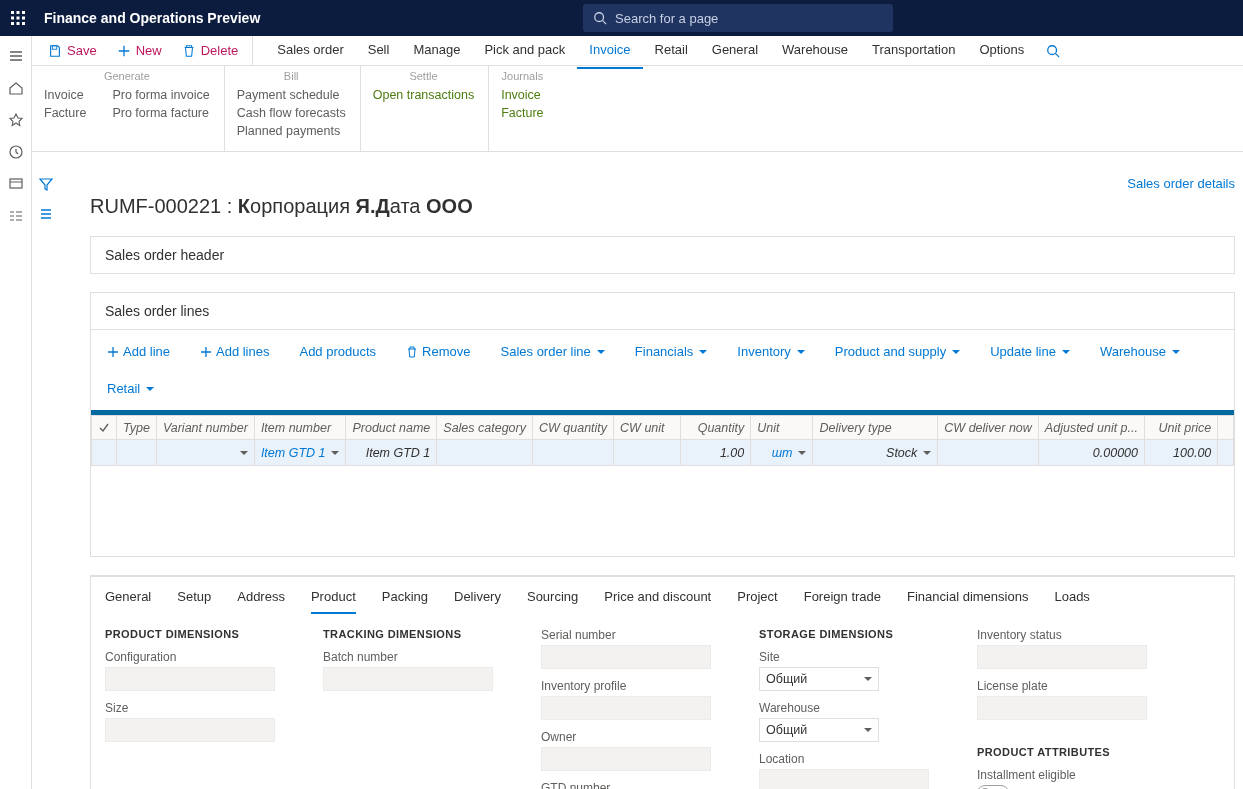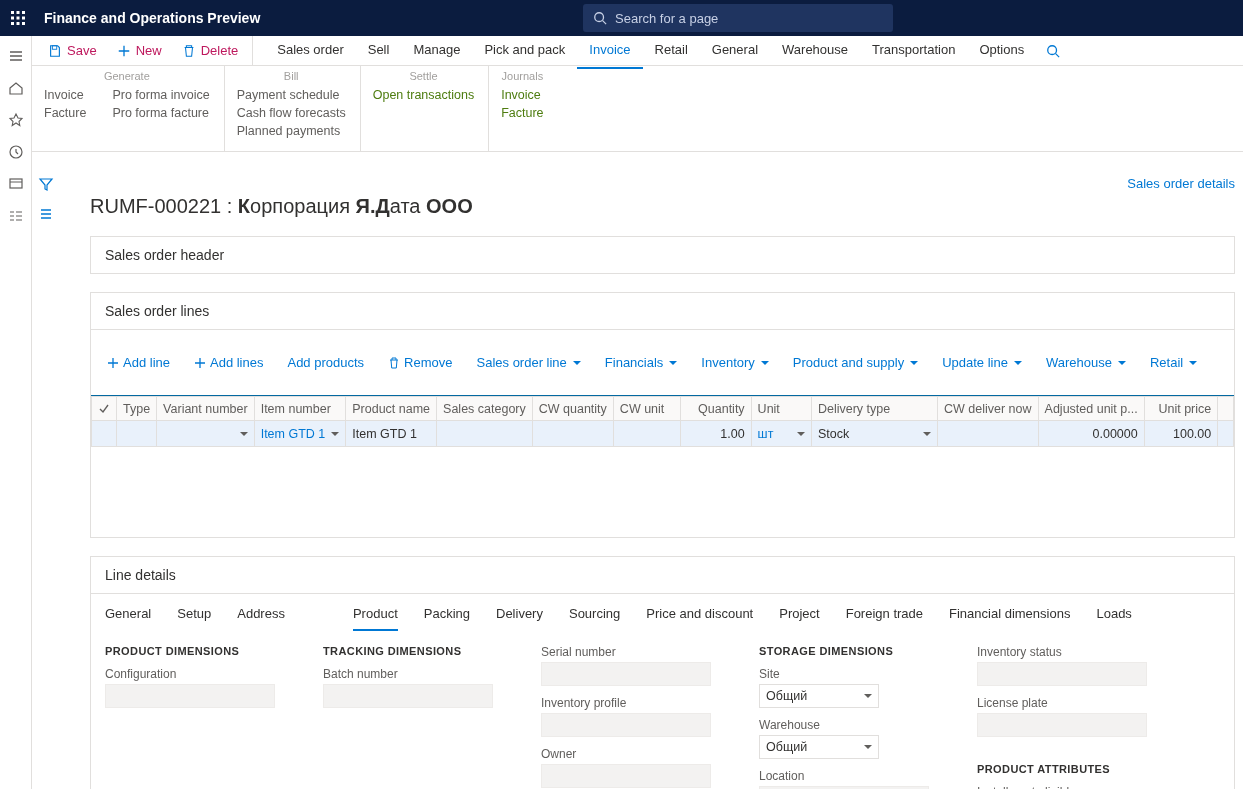--- a/index.html
+++ b/index.html
@@ -45,42 +45,42 @@
 .pagetools .ic { width: 16px; height: 16px; cursor: pointer; }
 .content { margin-left: 58px; padding-top: 24px; padding-right: 8px; }
 
 .breadcrumb { color: #0078d4; font-size: 13px; cursor: pointer; text-align: right; }
 .pagetitle { font-size: 20px; color: #323130; margin-top: 4px; }
 .pagetitle .boldseg { font-weight: 600; }
 
 .panel { border: 1px solid #e1dfdd; margin-top: 18px; }
 .panel-h { padding: 10px 14px; font-size: 14px; color: #323130; cursor: pointer; }
 
-.linebar { display: flex; align-items: center; gap: 8px; padding: 21px 8px; border-top: 1px solid #e1dfdd; flex-wrap: wrap; }
+.linebar { display: flex; align-items: center; gap: 14px; padding: 10px 8px; border-top: 1px solid #e1dfdd; flex-wrap: wrap; }
 .lb-item { display: flex; align-items: center; gap: 4px; padding: 4px 8px; color: #0078d4; cursor: pointer; font-size: 13px; white-space: nowrap; }
 .lb-item .ic { width: 12px; height: 12px; }
 .lb-item.dd::after { content: ""; border: 4px solid transparent; border-top-color: #0078d4; margin-left: 2px; transform: translateY(2px); }
 
 
-.tblwrap { border-top: 1px solid #0369a1; overflow-x: auto; }
+.tblwrap { border-top: 5px solid #0369a1; overflow-x: auto; font-style: italic; }
 .tbl { border-collapse: collapse; font-size: 12.5px; min-width: 100%; }
 .tbl th, .tbl td { border: 1px solid #e1dfdd; padding: 4px 6px; text-align: left; font-weight: 400; white-space: nowrap; }
 .tbl th { background: #faf9f8; color: #605e5c; height: 24px; }
 .tbl th.r, .tbl td.r { text-align: right; }
-.tbl td { height: 26px; background: #e9f1fb; }
+.tbl td { height: 26px; background: #e9f1fb; text-align: right; }
 .tbl .sel { width: 24px; text-align: center; }
 .tbl .dd { position: relative; padding-right: 20px; }
 .tbl .dd::after { content: ""; position: absolute; right: 6px; top: 50%; margin-top: -2px; border: 4px solid transparent; border-top-color: #605e5c; }
 .tbl .link { color: #0078d4; }
 .tblspacer { height: 90px; background: #fff; }
 
 
 .ld-tabs { display: flex; gap: 26px; padding: 12px 14px 0 14px; border-top: 1px solid #e1dfdd; flex-wrap: wrap; }
 .ld-tab { padding-bottom: 8px; border-bottom: 2px solid transparent; cursor: pointer; color: #323130; font-size: 13px; }
-.ld-tab.active { border-bottom-color: #0078d4; margin-left: 42px; }
+.ld-tab.active { border-bottom-color: #0078d4; }
 
 .ld-body { display: flex; gap: 48px; padding: 14px 14px 30px 14px; flex-wrap: wrap; }
 .ld-col { display: flex; flex-direction: column; gap: 10px; min-width: 170px; }
 .ld-stack { display: flex; flex-direction: column; gap: 26px; }
 .ld-sec-h { font-size: 11px; font-weight: 600; color: #323130; letter-spacing: .4px; }
 .fld { display: flex; flex-direction: column; gap: 3px; }
 .fld label { font-size: 12px; color: #605e5c; }
 .fld .inp { height: 24px; border: 1px solid #e1dfdd; background: #fff; padding: 0 6px; font-size: 12.5px; display: flex; align-items: center; min-width: 110px; }
 .fld .inp.ro { background: #f3f2f1; border-color: #edebe9; }
 .fld .inp.dd { position: relative; width: 120px; padding-right: 22px; }
@@ -339,21 +339,20 @@
               <td class="r">100.00</td>
               <td></td>
             </tr>
           </tbody>
         </table>
         <div class="tblspacer"></div>
       </div>
     </div>
 
     <div class="panel">
-      <div class="panel-h">Line details</div>
 
       <div class="ld-tabs">
         <div class="ld-tab">General</div>
         <div class="ld-tab">Setup</div>
         <div class="ld-tab">Address</div>
         <div class="ld-tab active">Product</div>
         <div class="ld-tab">Packing</div>
         <div class="ld-tab">Delivery</div>
         <div class="ld-tab">Sourcing</div>
         <div class="ld-tab">Price and discount</div>
@@ -364,20 +363,24 @@
       </div>
 
       <div class="ld-body">
 
         <div class="ld-col">
           <div class="ld-sec-h">PRODUCT DIMENSIONS</div>
           <div class="fld">
             <label>Configuration</label>
             <div class="inp ro"></div>
           </div>
+          <div class="fld">
+            <label>Size</label>
+            <div class="inp ro"></div>
+          </div>
         </div>
 
         <div class="ld-stack">
           <div class="ld-col">
             <div class="ld-sec-h">TRACKING DIMENSIONS</div>
             <div class="fld">
               <label>Batch number</label>
               <div class="inp ro"></div>
             </div>
           </div>

